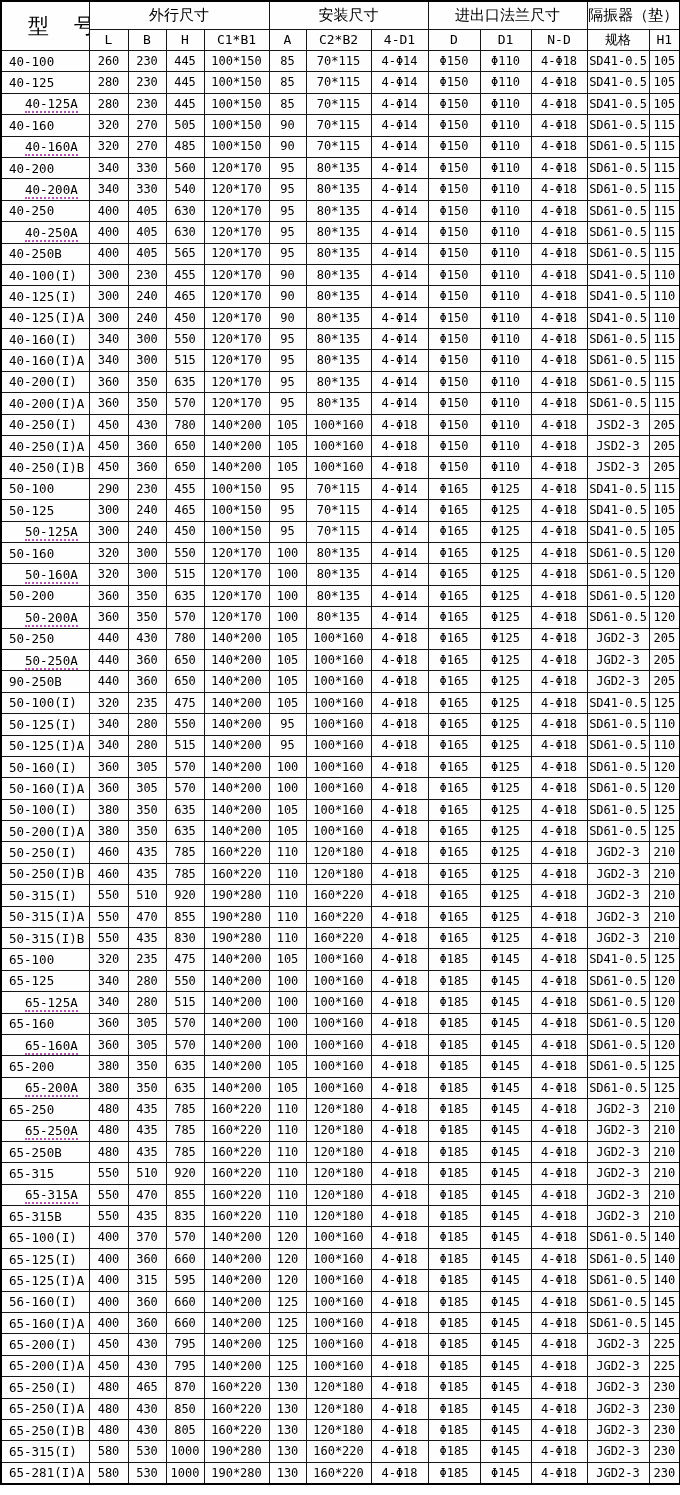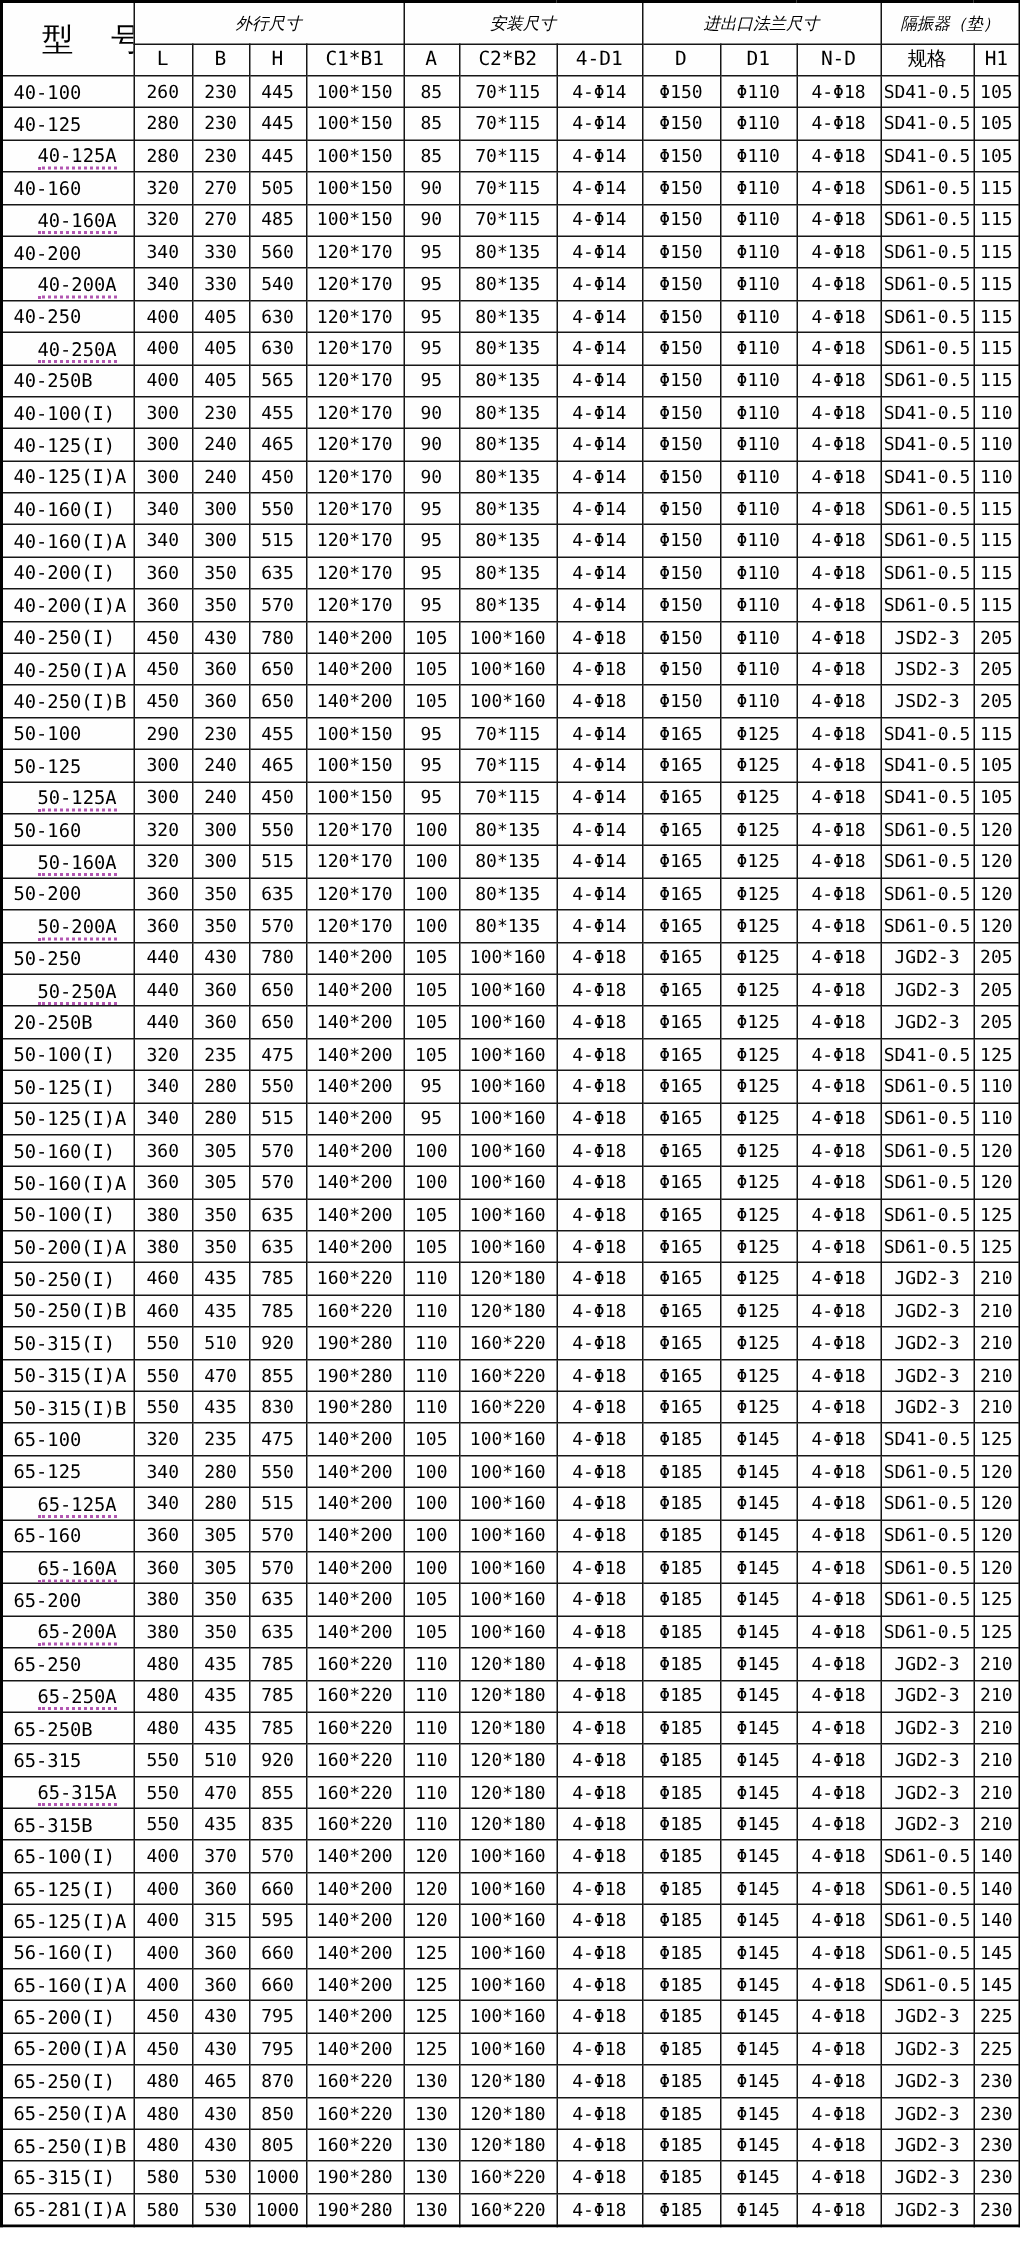--- a/index.html
+++ b/index.html
@@ -19,21 +19,21 @@
     border: 1px solid #161616;
     text-align: center;
     vertical-align: middle;
     font-weight: normal;
     font-size: 12px;
     line-height: 1.05;
     padding: 0;
     white-space: nowrap;
     overflow: hidden;
   }
-  th.group-h { height: 27px; font-size: 11px; font-style: italic; }
+  th.group-h { height: 27px; font-size: 15px; }
   th.sub-h   { height: 20px; font-size: 13px; }
   th.model-h { font-size: 21px; text-align: left; padding-left: 26px; letter-spacing: 2px; }
   tbody td   { height: 20.4px; }
   td.model   { text-align: left; padding-left: 7px; font-size: 12.5px; }
   .squiggle  { border-bottom: 2px dotted #b257b2; padding-bottom: 0px; margin-left: 16px; }
 </style>
 </head>
 <body>
 
 <table>
@@ -505,21 +505,21 @@
         <td>105</td>
         <td>100*160</td>
         <td>4-Φ18</td>
         <td>Φ165</td>
         <td>Φ125</td>
         <td>4-Φ18</td>
         <td>JGD2-3</td>
         <td>205</td>
       </tr>
       <tr>
-        <td class="model">20-250B</td>
+        <td class="model">90-250B</td>
         <td>440</td>
         <td>360</td>
         <td>650</td>
         <td>140*200</td>
         <td>105</td>
         <td>100*160</td>
         <td>4-Φ18</td>
         <td>Φ165</td>
         <td>Φ125</td>
         <td>4-Φ18</td>

